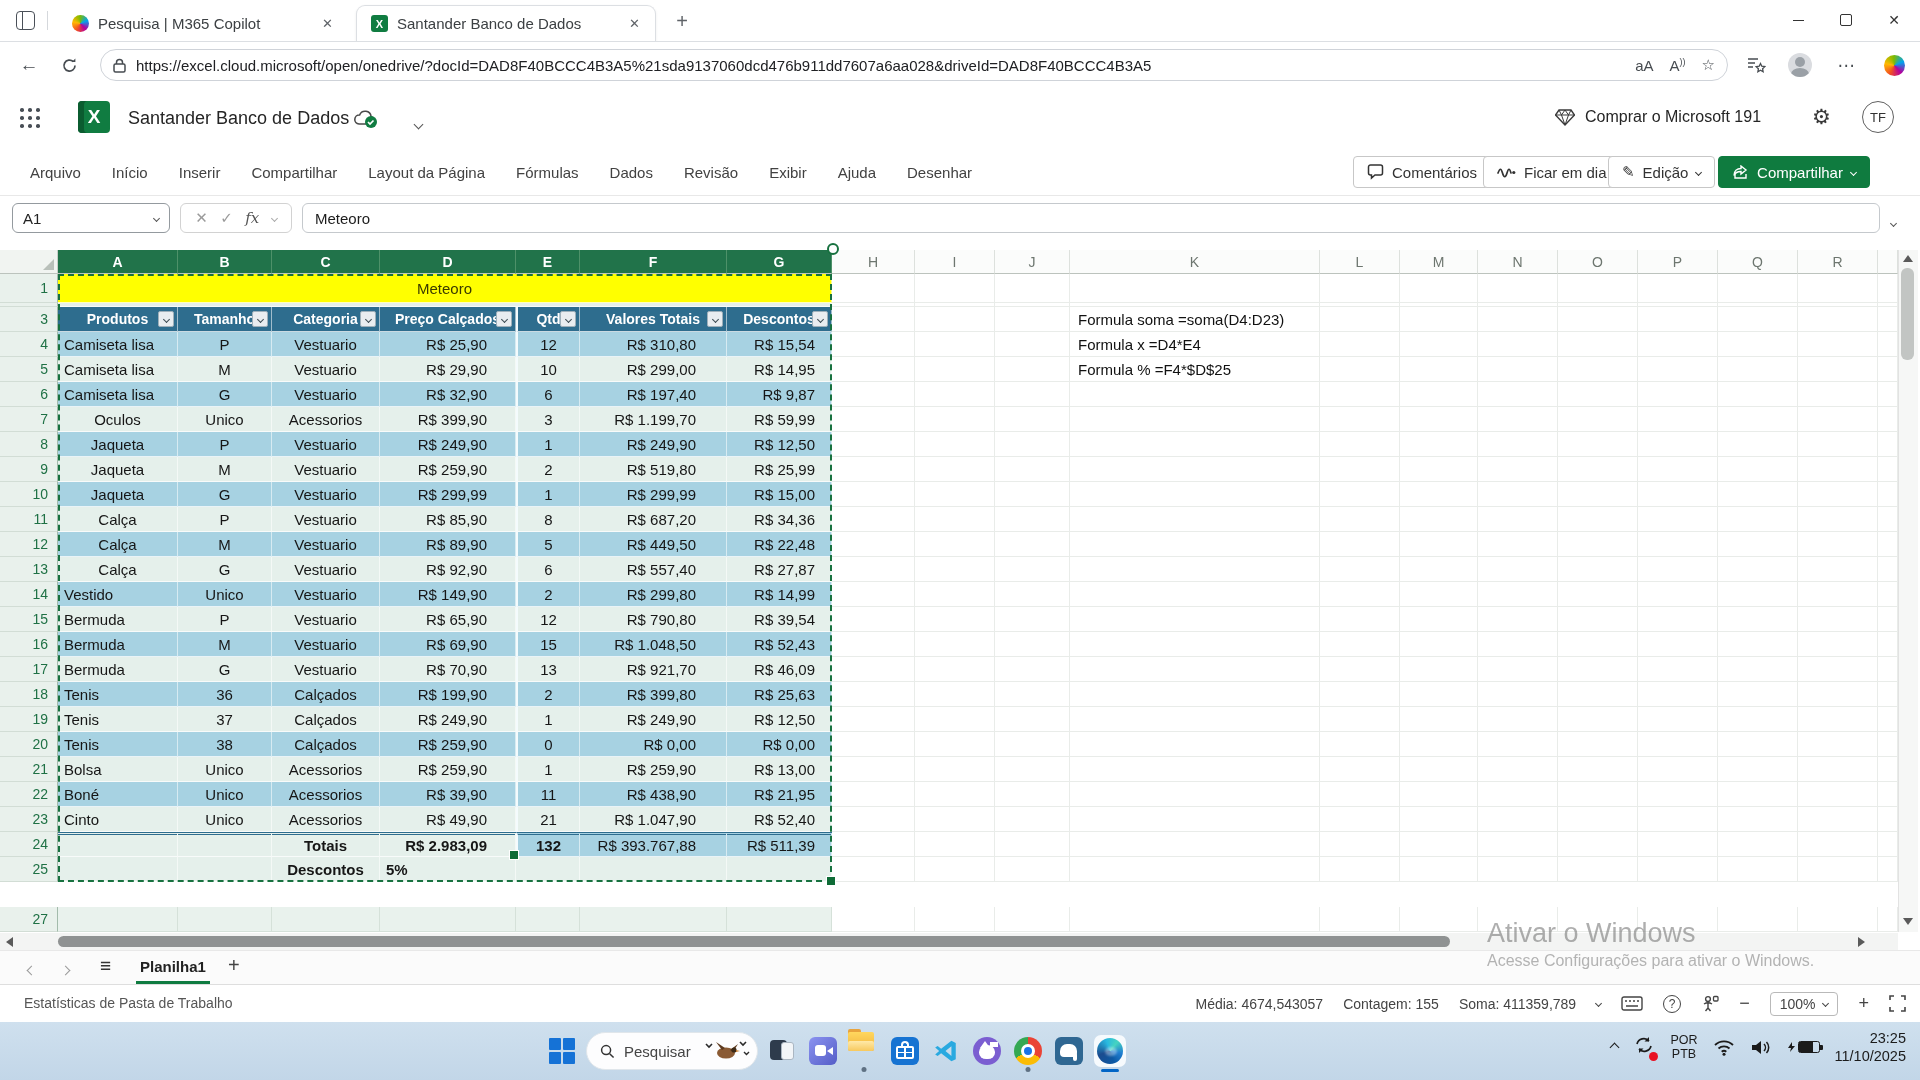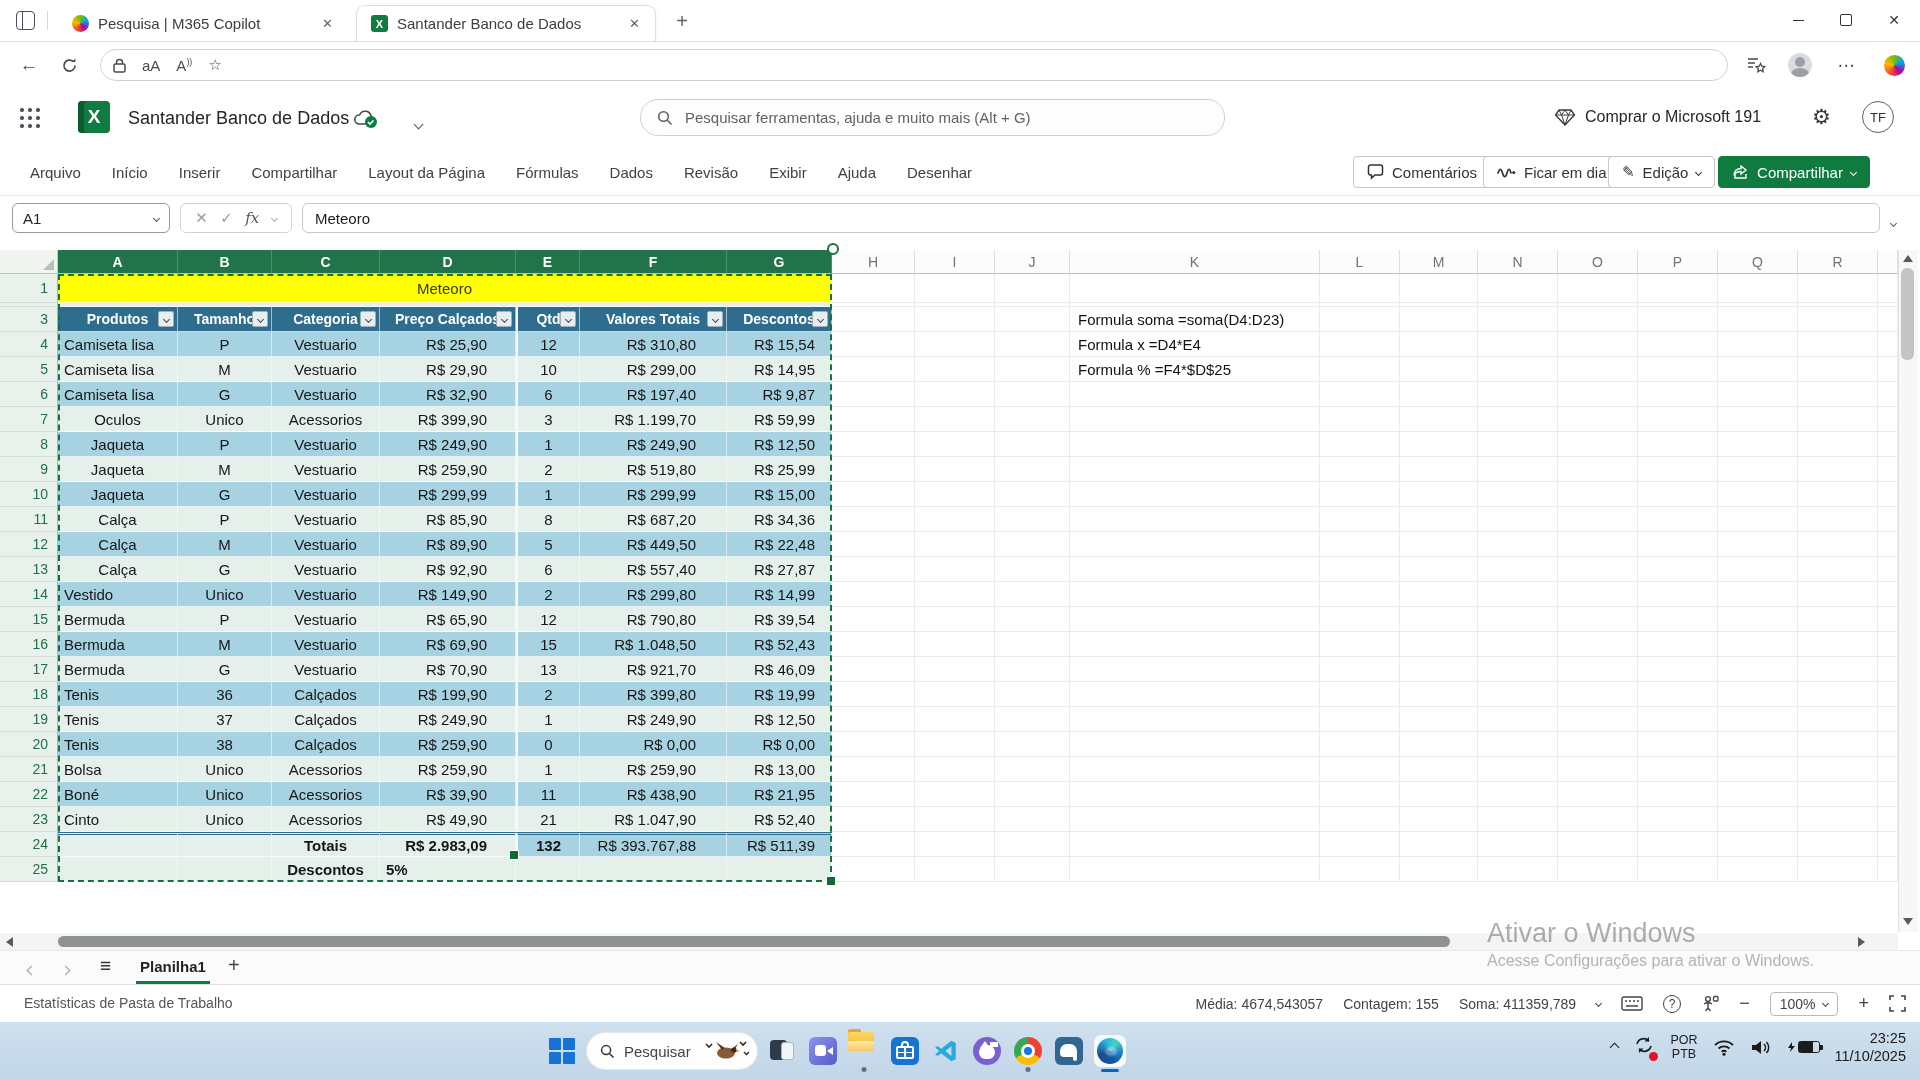--- a/index.html
+++ b/index.html
@@ -208,20 +208,21 @@
       <svg width="17" height="17" viewBox="0 0 17 17">
           <path d="M14 8.5a5.5 5.5 0 1 1-1.8-4" fill="none" stroke="#474c51" stroke-width="1.7"></path>
           <path d="M14.4 1.5v3.6h-3.6z" fill="#474c51"></path>
         </svg>
     </div>
     <div id="urlpill" class="abs">
       <svg width="13" height="15" viewBox="0 0 13 15">
           <rect x="1" y="6" width="11" height="8" rx="1.5" fill="none" stroke="#474c51" stroke-width="1.5"></rect>
           <path d="M3.5 6V4.5a3 3 0 0 1 6 0V6" fill="none" stroke="#474c51" stroke-width="1.5"></path>
         </svg>
+      <span id="urltext">https://excel.cloud.microsoft/open/onedrive/?docId=DAD8F40BCCC4B3A5%21sda9137060dcd476b911dd7607a6aa028&amp;driveId=DAD8F40BCCC4B3A5</span>
       <span class="pill-ic">aA</span>
       <span class="pill-ic">A<sup style="font-size:9px">))</sup></span>
       <span class="pill-ic" style="font-family:'DejaVu Sans',sans-serif">☆</span>
     </div>
     <div class="tb-right-ic abs" style="left:1742px">
       <svg width="19" height="17" viewBox="0 0 19 17">
           <path d="M1 2h10M1 6h7M1 10h5" stroke="#474c51" stroke-width="1.6"></path>
           <path d="M13.5 6.5l1.3 2.7 3 .4-2.2 2.1.5 3-2.6-1.4-2.6 1.4.5-3-2.2-2.1 3-.4z" fill="none" stroke="#474c51" stroke-width="1.3"></path>
         </svg>
     </div>
@@ -249,27 +250,20 @@
     <div class="xl-logo abs">X</div>
     <div id="doc-name" class="abs">Santander Banco de Dados</div>
     <div class="cloud-ok abs">
       <svg width="28" height="22" viewBox="0 0 28 22">
           <path d="M7 16a4.5 4.5 0 0 1 .6-9 6 6 0 0 1 11.5 1.5A4 4 0 0 1 19 16H7z" fill="none" stroke="#4a4a4a" stroke-width="1.6"></path>
           <circle cx="19" cy="14" r="6" fill="#107c41"></circle>
           <path d="M16 14l2 2 3.5-3.5" fill="none" stroke="#fff" stroke-width="1.7"></path>
         </svg>
     </div>
     <div class="hdr-chev abs"><span class="chev"></span></div>
-    <div id="xlsearch" class="abs">
-      <svg width="16" height="16" viewBox="0 0 16 16">
-          <circle cx="6.5" cy="6.5" r="4.8" fill="none" stroke="#5f6368" stroke-width="1.6"></circle>
-          <path d="M10.3 10.3L14.5 14.5" stroke="#5f6368" stroke-width="1.6"></path>
-        </svg>
-      <span>Pesquisar ferramentas, ajuda e muito mais (Alt + G)</span>
-    </div>
     <div id="buy365" class="abs">
       <svg width="20" height="17" viewBox="0 0 20 17">
           <path d="M4 1h12l3.5 5L10 16 .5 6z" fill="none" stroke="#3a3a3a" stroke-width="1.4"></path>
           <path d="M.5 6h19M6.5 6L10 16l3.5-10M4 1l2.5 5L10 1l3.5 5L16 1" fill="none" stroke="#3a3a3a" stroke-width="1"></path>
         </svg>
       <span>Comprar o Microsoft 191</span>
     </div>
     <div class="gear abs">⚙</div>
     <div class="tf-avatar abs">TF</div>
   </div>
@@ -761,21 +755,21 @@
         <div class="cell c-empty" style="width: 20px; flex: 0 0 20px;"></div>
       </div>
       <div class="grow" style="top: 682px; height: 25px;">
         <div class="rh" style="width: 58px; flex: 0 0 58px;">18</div>
         <div class="cell c-dark al" style="width: 120px; flex: 0 0 120px;">Tenis</div>
         <div class="cell c-dark ac" style="width: 94px; flex: 0 0 94px;">36</div>
         <div class="cell c-dark ac" style="width: 108px; flex: 0 0 108px;">Calçados</div>
         <div class="cell c-dark ar pr-d" style="width: 136px; flex: 0 0 136px;">R$ 199,90</div>
         <div class="cell c-dark ac ebord" style="width: 64px; flex: 0 0 64px;">2</div>
         <div class="cell c-dark ar pr-f" style="width: 147px; flex: 0 0 147px;">R$ 399,80</div>
-        <div class="cell c-dark ar pr-g" style="width: 105px; flex: 0 0 105px;">R$ 19,99</div>
+        <div class="cell c-dark ar pr-g" style="width: 105px; flex: 0 0 105px;">R$ 25,63</div>
         <div class="cell c-empty" style="width: 83px; flex: 0 0 83px;"></div>
         <div class="cell c-empty" style="width: 80px; flex: 0 0 80px;"></div>
         <div class="cell c-empty" style="width: 75px; flex: 0 0 75px;"></div>
         <div class="cell c-empty" style="width: 250px; flex: 0 0 250px;"></div>
         <div class="cell c-empty" style="width: 80px; flex: 0 0 80px;"></div>
         <div class="cell c-empty" style="width: 78px; flex: 0 0 78px;"></div>
         <div class="cell c-empty" style="width: 80px; flex: 0 0 80px;"></div>
         <div class="cell c-empty" style="width: 80px; flex: 0 0 80px;"></div>
         <div class="cell c-empty" style="width: 80px; flex: 0 0 80px;"></div>
         <div class="cell c-empty" style="width: 80px; flex: 0 0 80px;"></div>
@@ -916,20 +910,42 @@
       </div>
       <div class="grow" style="top: 857px; height: 25px;">
         <div class="rh" style="width: 58px; flex: 0 0 58px;">25</div>
         <div class="cell c-light" style="width: 120px; flex: 0 0 120px;"></div>
         <div class="cell c-light" style="width: 94px; flex: 0 0 94px;"></div>
         <div class="cell c-light ac bold" style="width: 108px; flex: 0 0 108px;">Descontos</div>
         <div class="cell c-light al bold" style="width: 136px; flex: 0 0 136px;">5%</div>
         <div class="cell c-light" style="width: 64px; flex: 0 0 64px;"></div>
         <div class="cell c-light" style="width: 147px; flex: 0 0 147px;"></div>
         <div class="cell c-light" style="width: 105px; flex: 0 0 105px;"></div>
+        <div class="cell c-empty" style="width: 83px; flex: 0 0 83px;"></div>
+        <div class="cell c-empty" style="width: 80px; flex: 0 0 80px;"></div>
+        <div class="cell c-empty" style="width: 75px; flex: 0 0 75px;"></div>
+        <div class="cell c-empty" style="width: 250px; flex: 0 0 250px;"></div>
+        <div class="cell c-empty" style="width: 80px; flex: 0 0 80px;"></div>
+        <div class="cell c-empty" style="width: 78px; flex: 0 0 78px;"></div>
+        <div class="cell c-empty" style="width: 80px; flex: 0 0 80px;"></div>
+        <div class="cell c-empty" style="width: 80px; flex: 0 0 80px;"></div>
+        <div class="cell c-empty" style="width: 80px; flex: 0 0 80px;"></div>
+        <div class="cell c-empty" style="width: 80px; flex: 0 0 80px;"></div>
+        <div class="cell c-empty" style="width: 80px; flex: 0 0 80px;"></div>
+        <div class="cell c-empty" style="width: 20px; flex: 0 0 20px;"></div>
+      </div>
+      <div class="grow" style="top: 907px; height: 25px;">
+        <div class="rh" style="width: 58px; flex: 0 0 58px;">27</div>
+        <div class="cell c-pale2" style="width: 120px; flex: 0 0 120px;"></div>
+        <div class="cell c-pale2" style="width: 94px; flex: 0 0 94px;"></div>
+        <div class="cell c-pale2" style="width: 108px; flex: 0 0 108px;"></div>
+        <div class="cell c-pale2" style="width: 136px; flex: 0 0 136px;"></div>
+        <div class="cell c-pale2" style="width: 64px; flex: 0 0 64px;"></div>
+        <div class="cell c-pale2" style="width: 147px; flex: 0 0 147px;"></div>
+        <div class="cell c-pale2" style="width: 105px; flex: 0 0 105px;"></div>
         <div class="cell c-empty" style="width: 83px; flex: 0 0 83px;"></div>
         <div class="cell c-empty" style="width: 80px; flex: 0 0 80px;"></div>
         <div class="cell c-empty" style="width: 75px; flex: 0 0 75px;"></div>
         <div class="cell c-empty" style="width: 250px; flex: 0 0 250px;"></div>
         <div class="cell c-empty" style="width: 80px; flex: 0 0 80px;"></div>
         <div class="cell c-empty" style="width: 78px; flex: 0 0 78px;"></div>
         <div class="cell c-empty" style="width: 80px; flex: 0 0 80px;"></div>
         <div class="cell c-empty" style="width: 80px; flex: 0 0 80px;"></div>
         <div class="cell c-empty" style="width: 80px; flex: 0 0 80px;"></div>
         <div class="cell c-empty" style="width: 80px; flex: 0 0 80px;"></div>

